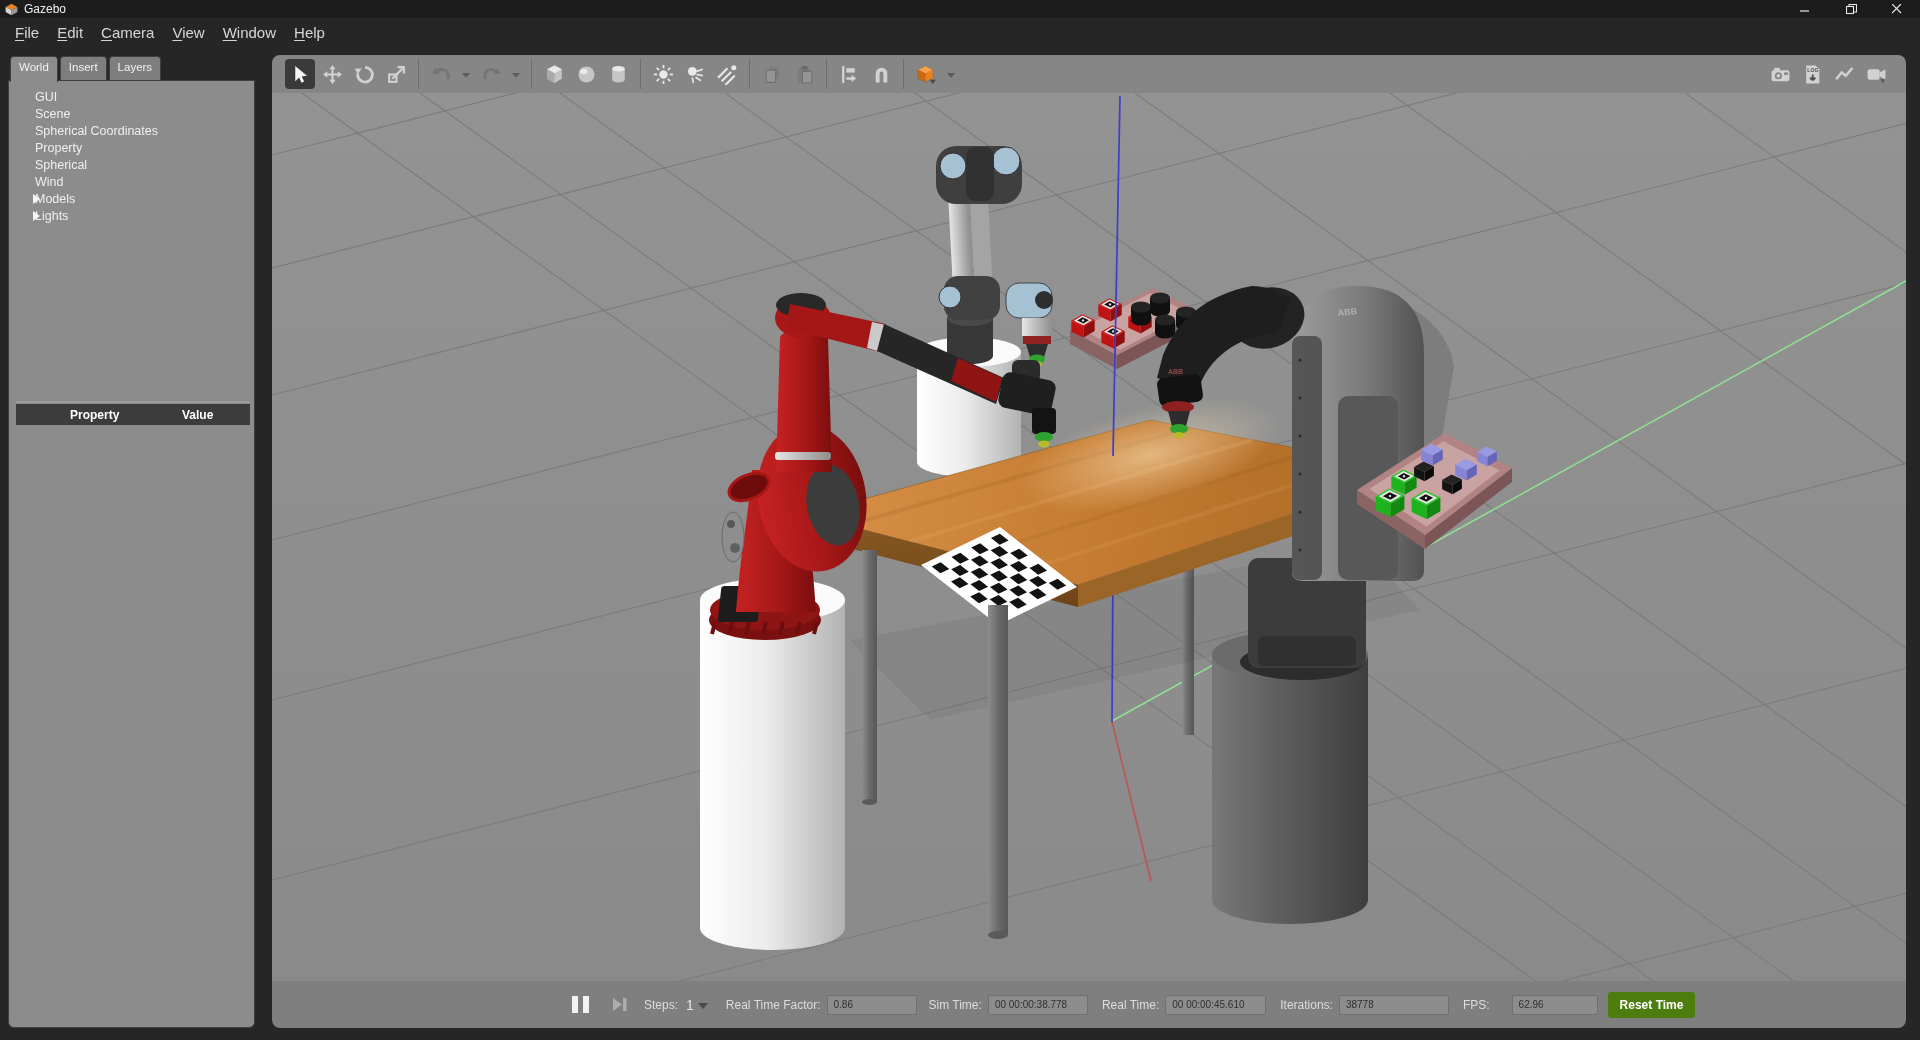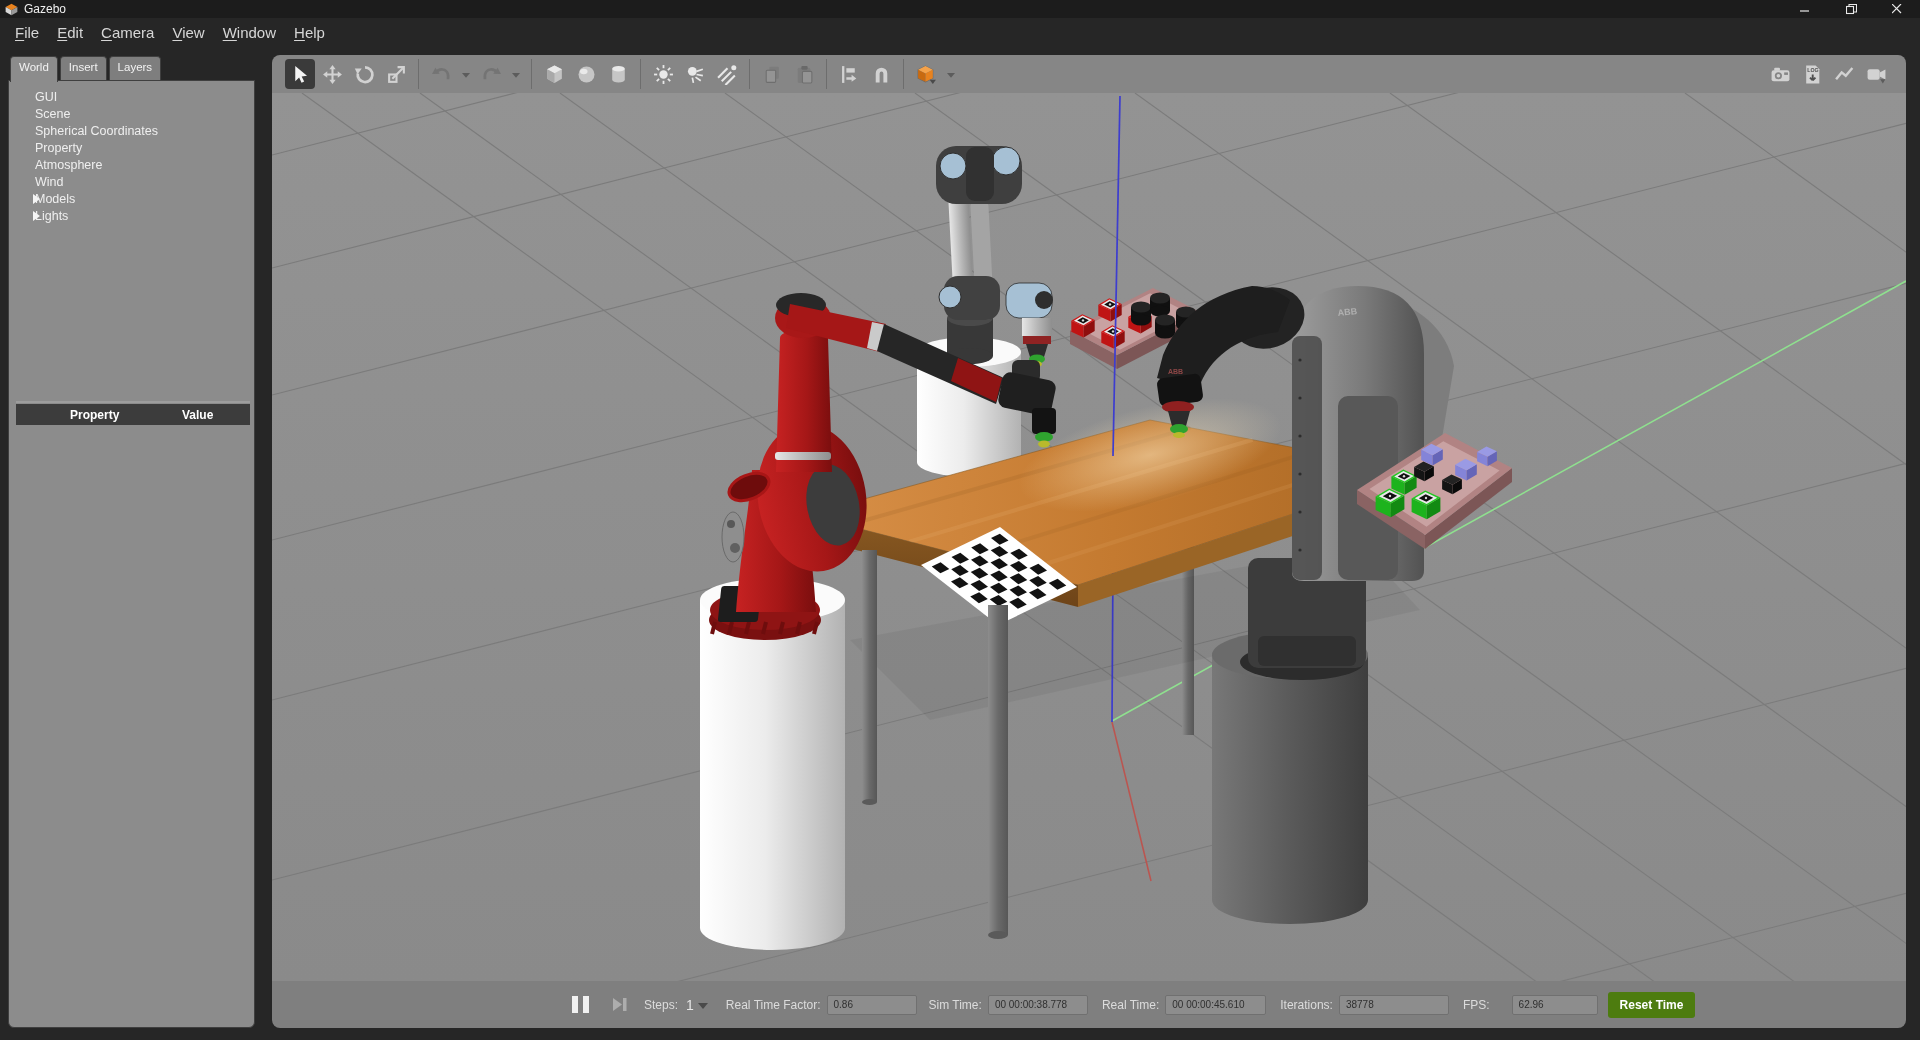--- a/index.html
+++ b/index.html
@@ -124,21 +124,21 @@
           <div class="tree-item">
             <span>Scene</span>
           </div>
           <div class="tree-item">
             <span>Spherical Coordinates</span>
           </div>
           <div class="tree-item">
             <span>Property</span>
           </div>
           <div class="tree-item">
-            <span>Atmosphere</span>
+            <span>Spherical</span>
           </div>
           <div class="tree-item">
             <span>Wind</span>
           </div>
           <div class="tree-item">
             <span class="tree-arrow"></span>
             <span>Models</span>
           </div>
           <div class="tree-item">
             <span class="tree-arrow"></span>

